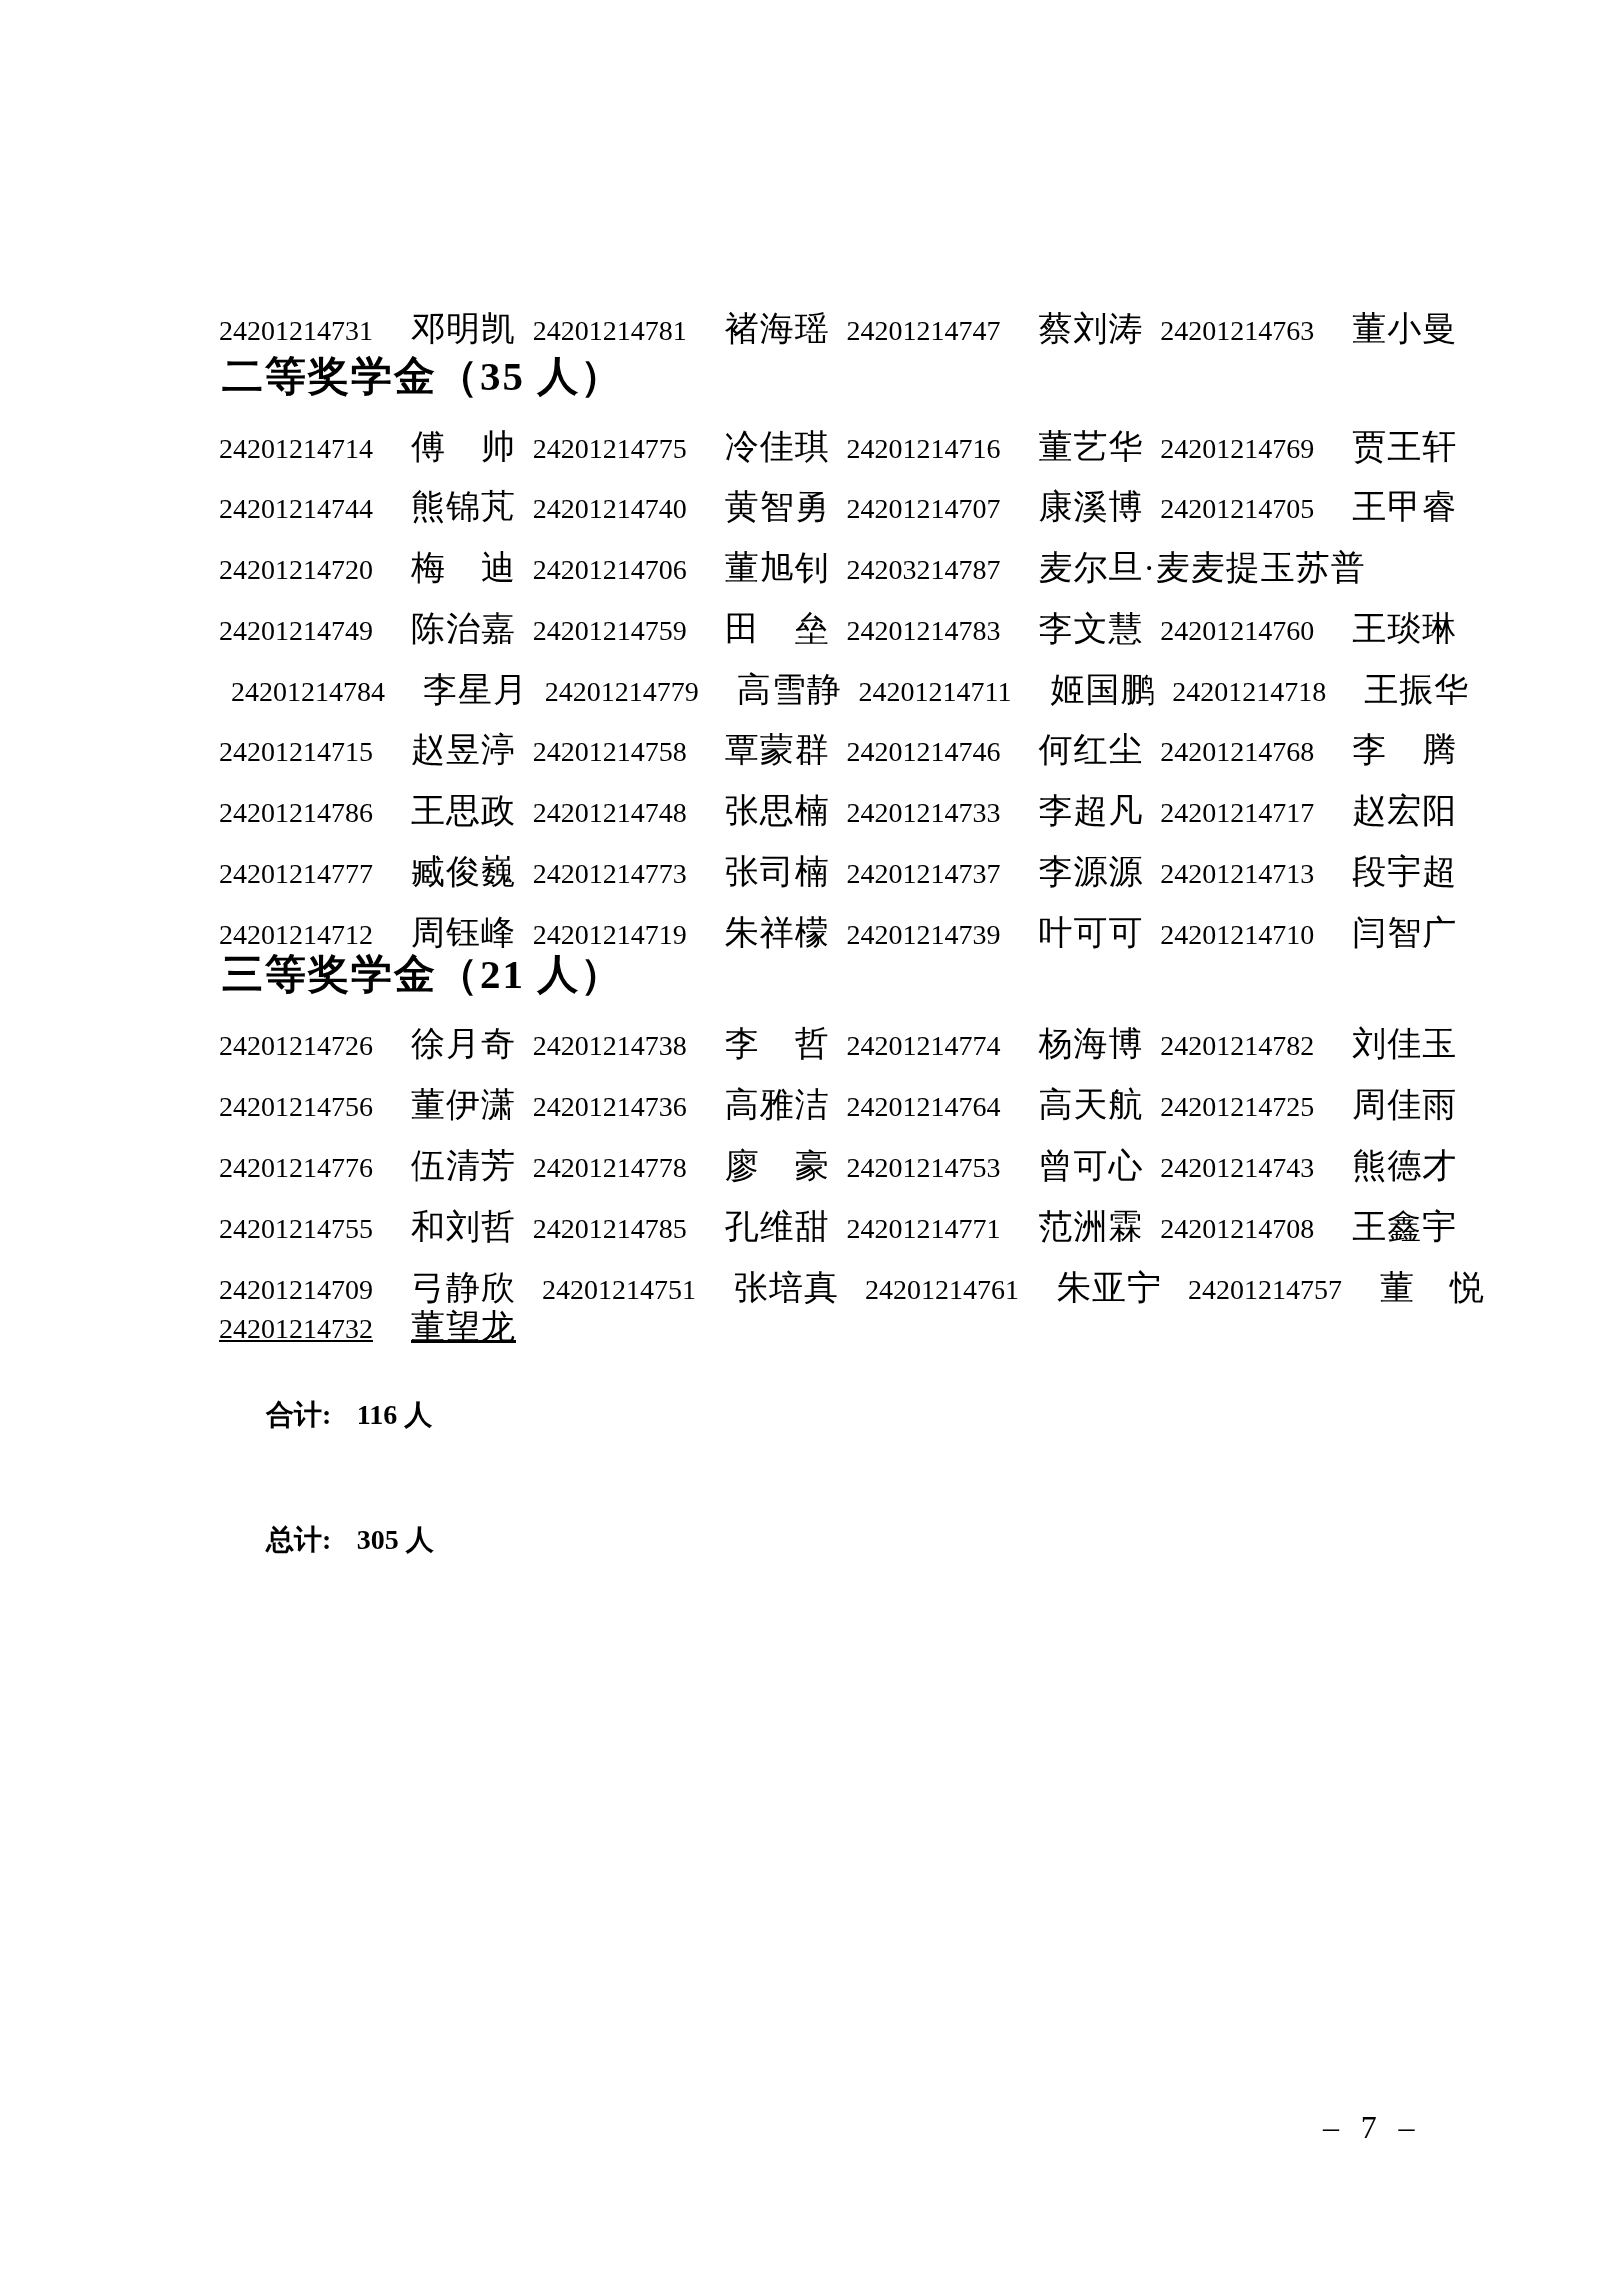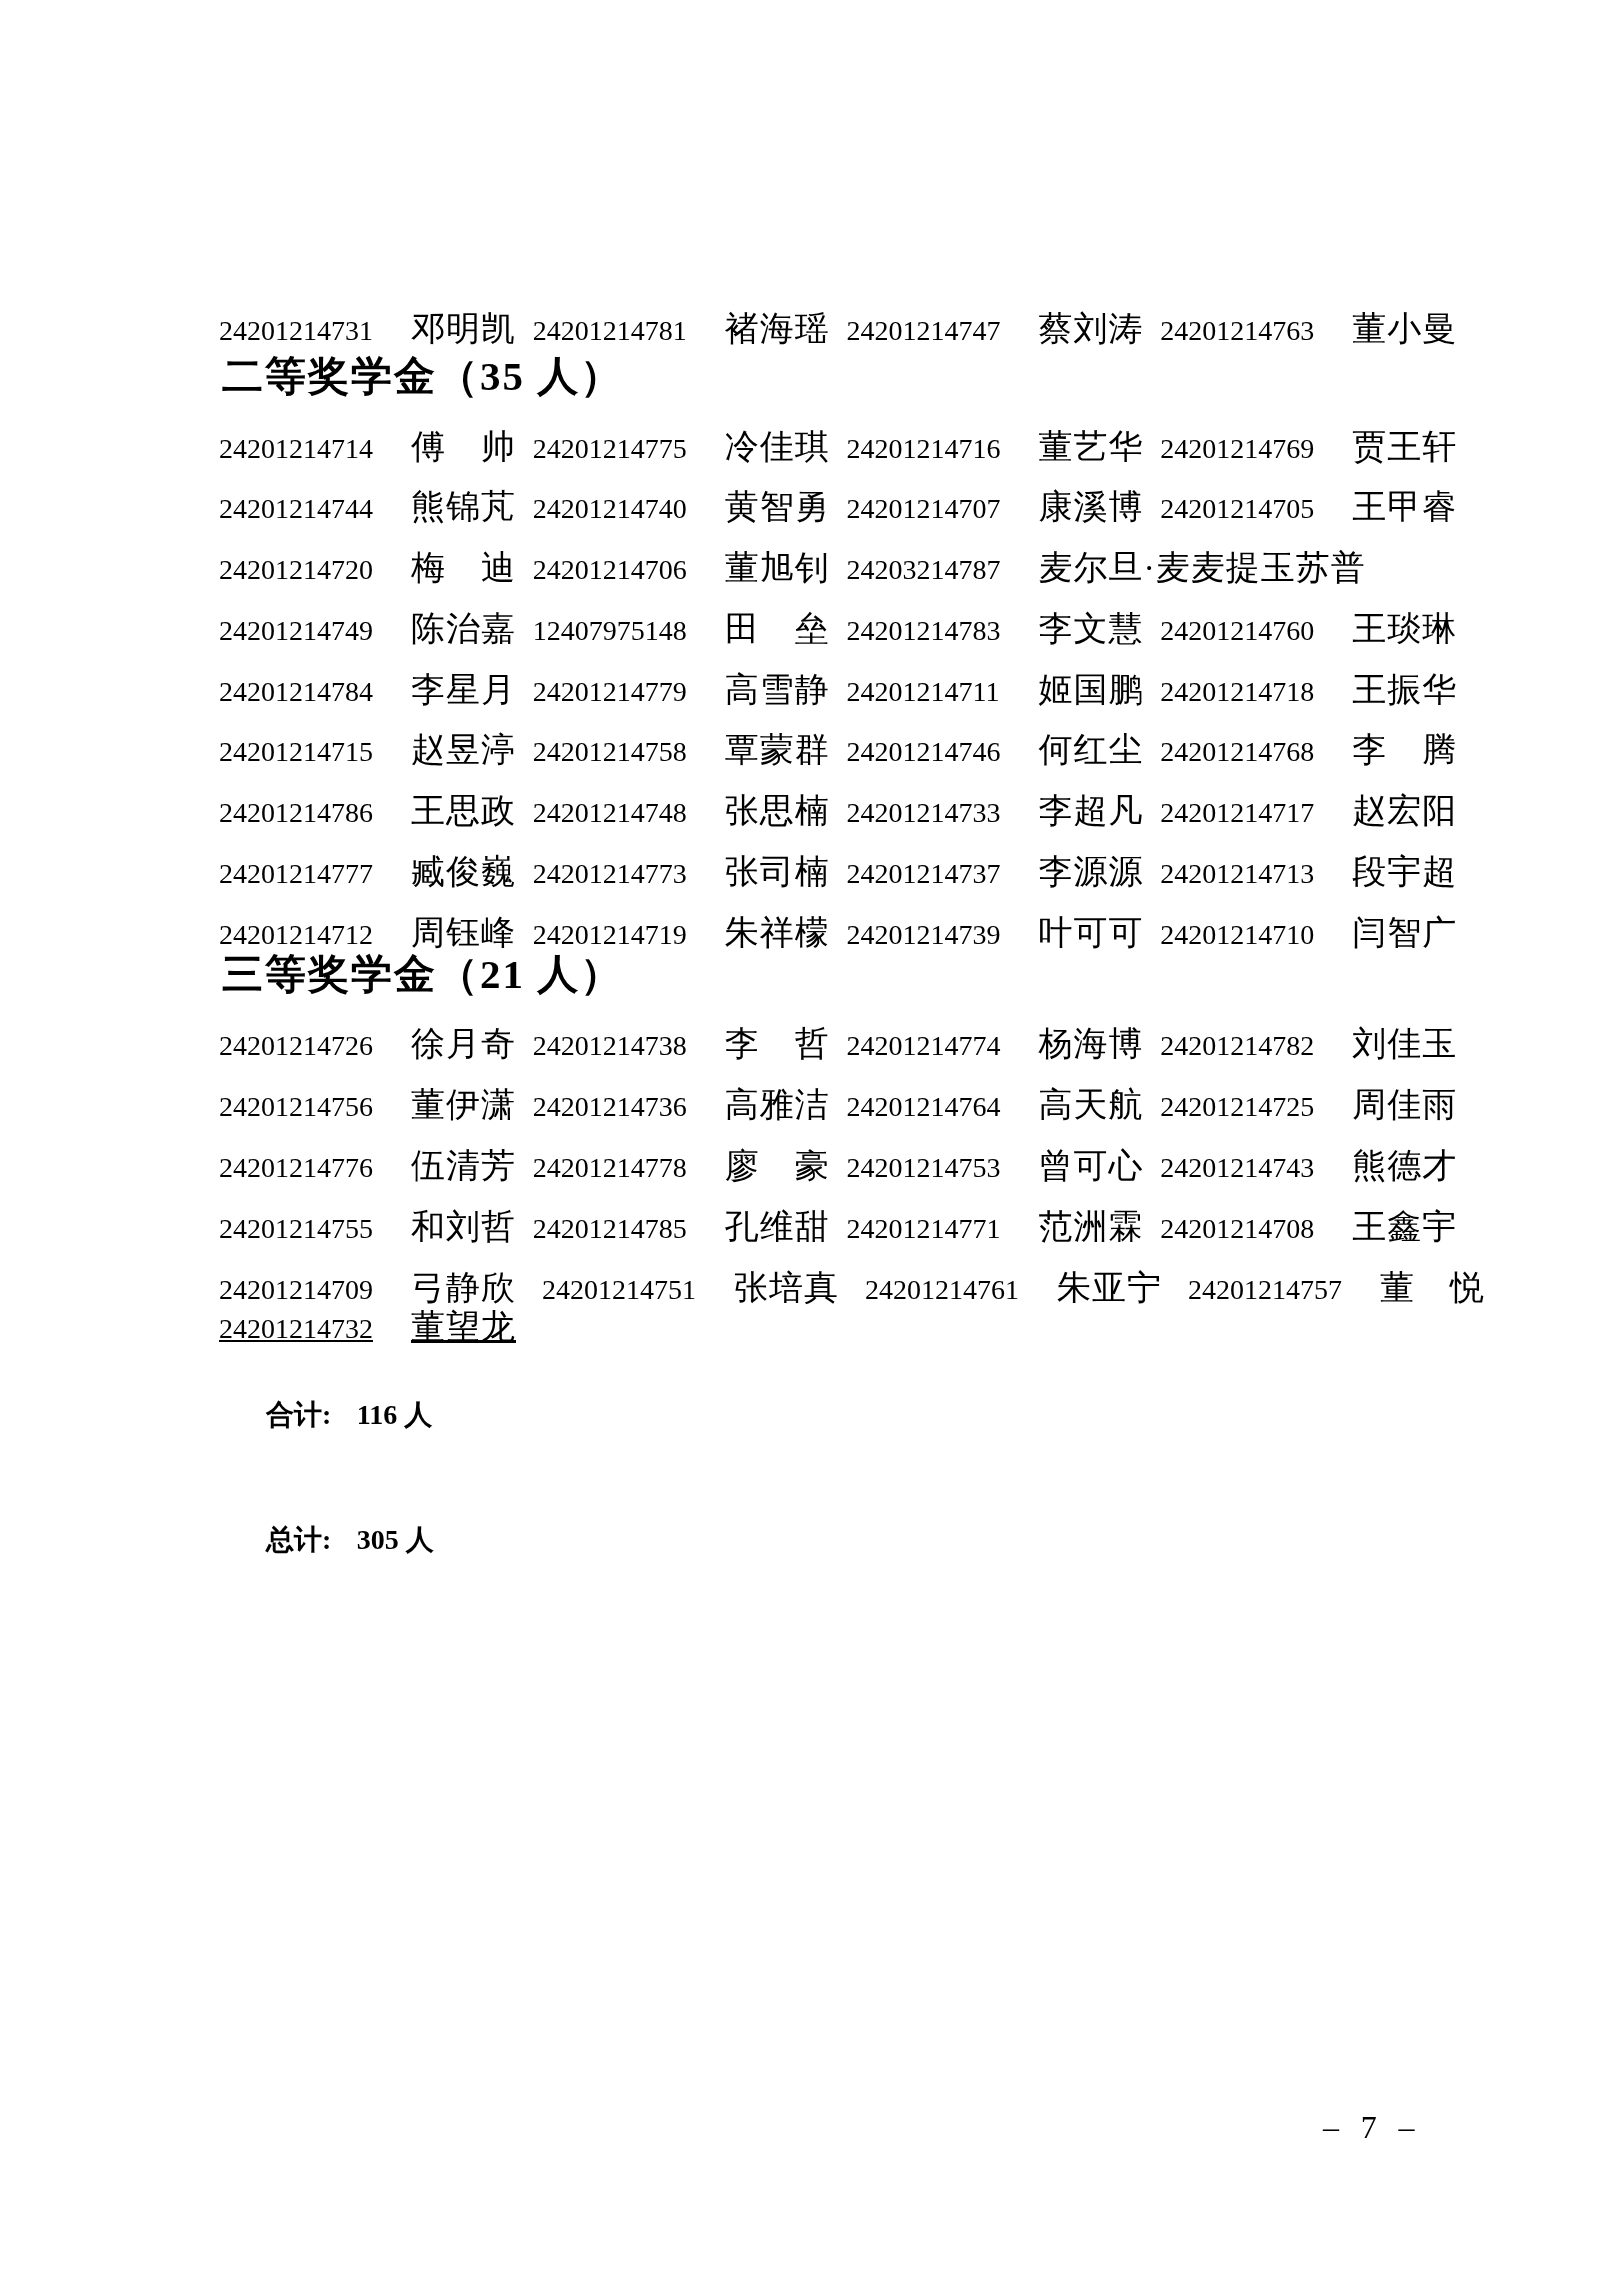--- a/index.html
+++ b/index.html
@@ -160,33 +160,33 @@
             <span class="sid">24203214787</span>
             <span class="sname">麦尔旦·麦麦提玉苏普</span>
           </div>
         </div>
         <div class="row" style="top: 598px;">
           <div class="cell">
             <span class="sid">24201214749</span>
             <span class="sname">陈治嘉</span>
           </div>
           <div class="cell">
-            <span class="sid">12407975148</span>
+            <span class="sid">24201214759</span>
             <span class="sname">田　垒</span>
           </div>
           <div class="cell">
             <span class="sid">24201214783</span>
             <span class="sname">李文慧</span>
           </div>
           <div class="cell">
             <span class="sid">24201214760</span>
             <span class="sname">王琰琳</span>
           </div>
         </div>
-        <div class="row" style="top: 659px;">
+        <div class="row" style="top: 659px; margin-left: 12px;">
           <div class="cell">
             <span class="sid">24201214784</span>
             <span class="sname">李星月</span>
           </div>
           <div class="cell">
             <span class="sid">24201214779</span>
             <span class="sname">高雪静</span>
           </div>
           <div class="cell">
             <span class="sid">24201214711</span>

